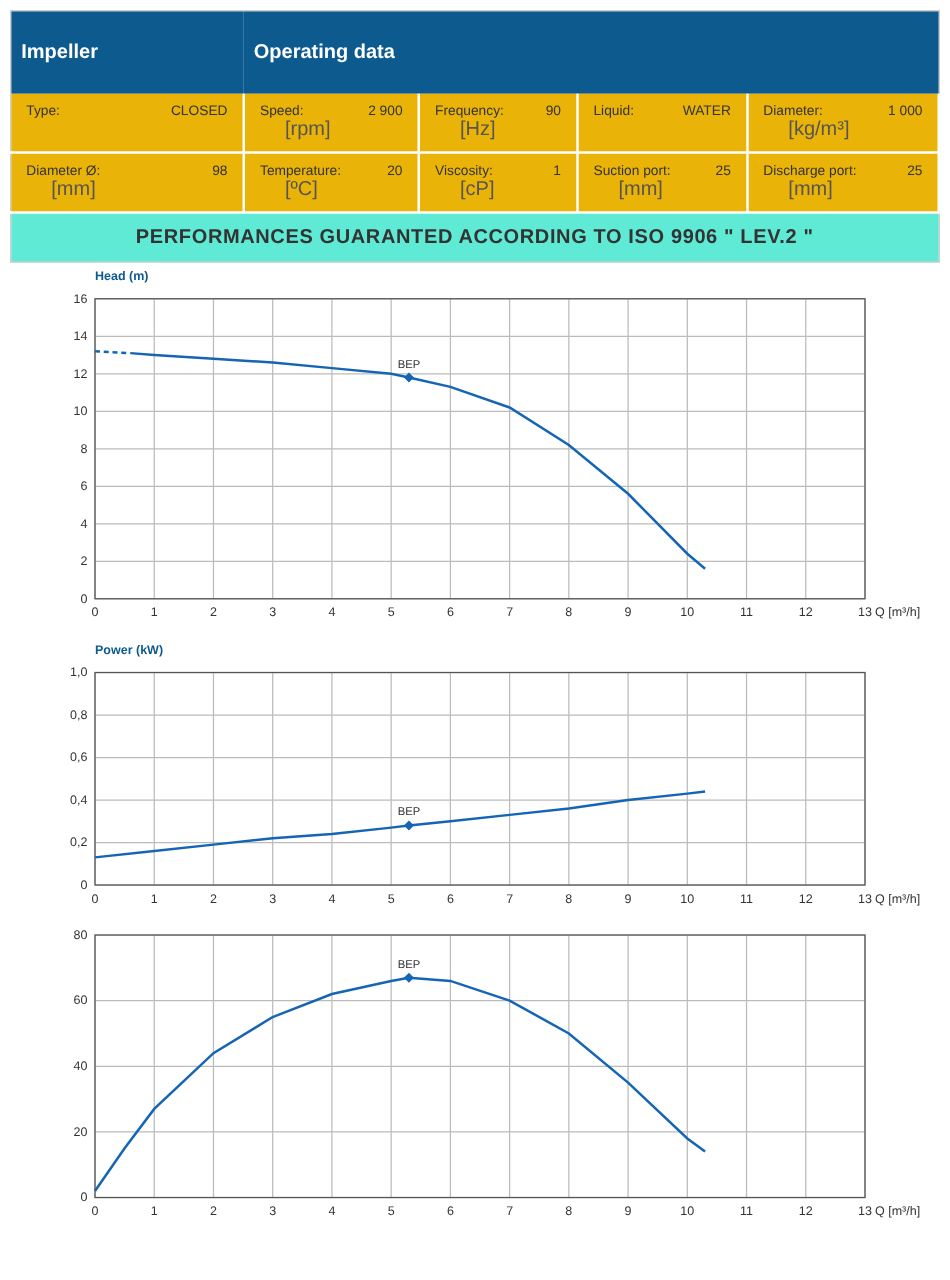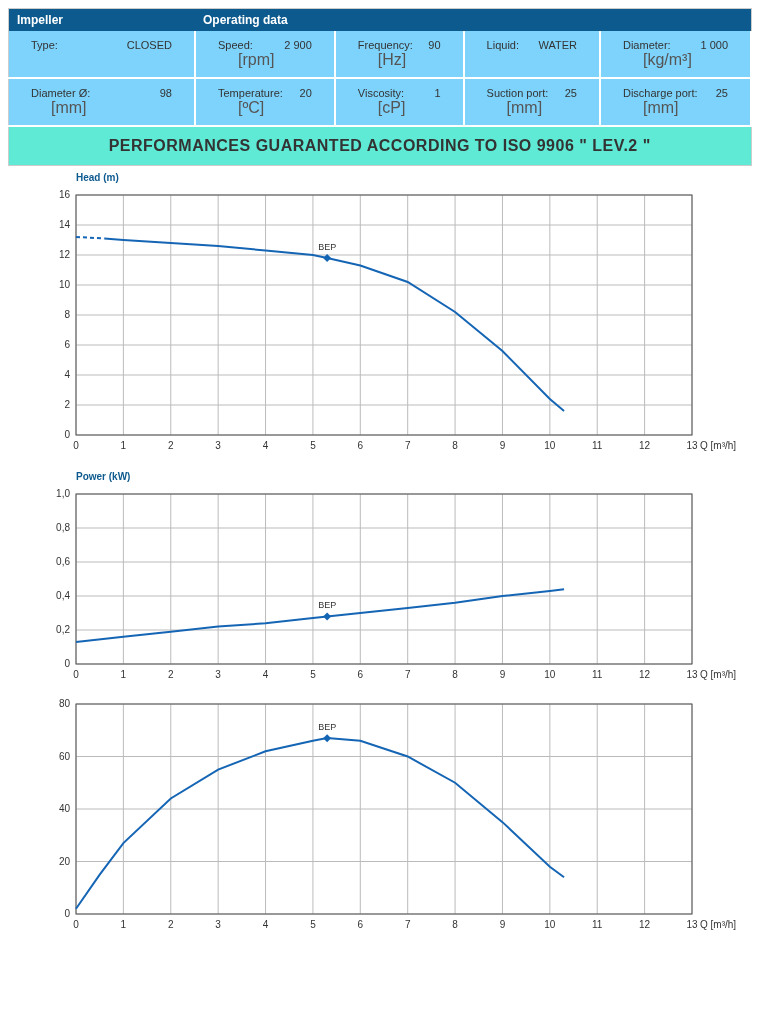--- a/index.html
+++ b/index.html
@@ -12,26 +12,26 @@
   }
   .spec-table {
     border: 1px solid #ccc;
     width: 744px;
     border-collapse: collapse;
   }
   .spec-header-row td {
     background: #0d5a8f;
     color: #fff;
     font-weight: bold;
-    padding: 4px 8px;
-    font-size: 12px;
+    padding: 24px 8px;
+    font-size: 16px;
   }
   .spec-row td {
-    background: #7dd3fc;
-    padding: 8px 22px;
+    background: #eab308;
+    padding: 8px 12px;
     vertical-align: top;
     border-right: 2px solid #fff;
     border-bottom: 2px solid #fff;
   }
   .spec-label { font-size: 11px; color:#333; }
   .spec-unit  { font-size: 16px; color:#555;margin-left:20px; }
   .spec-value { font-size: 11px; text-align:center; display:inline-block; float:right; }
   .iso-banner {
     text-align: center;
     font-size: 16px;

